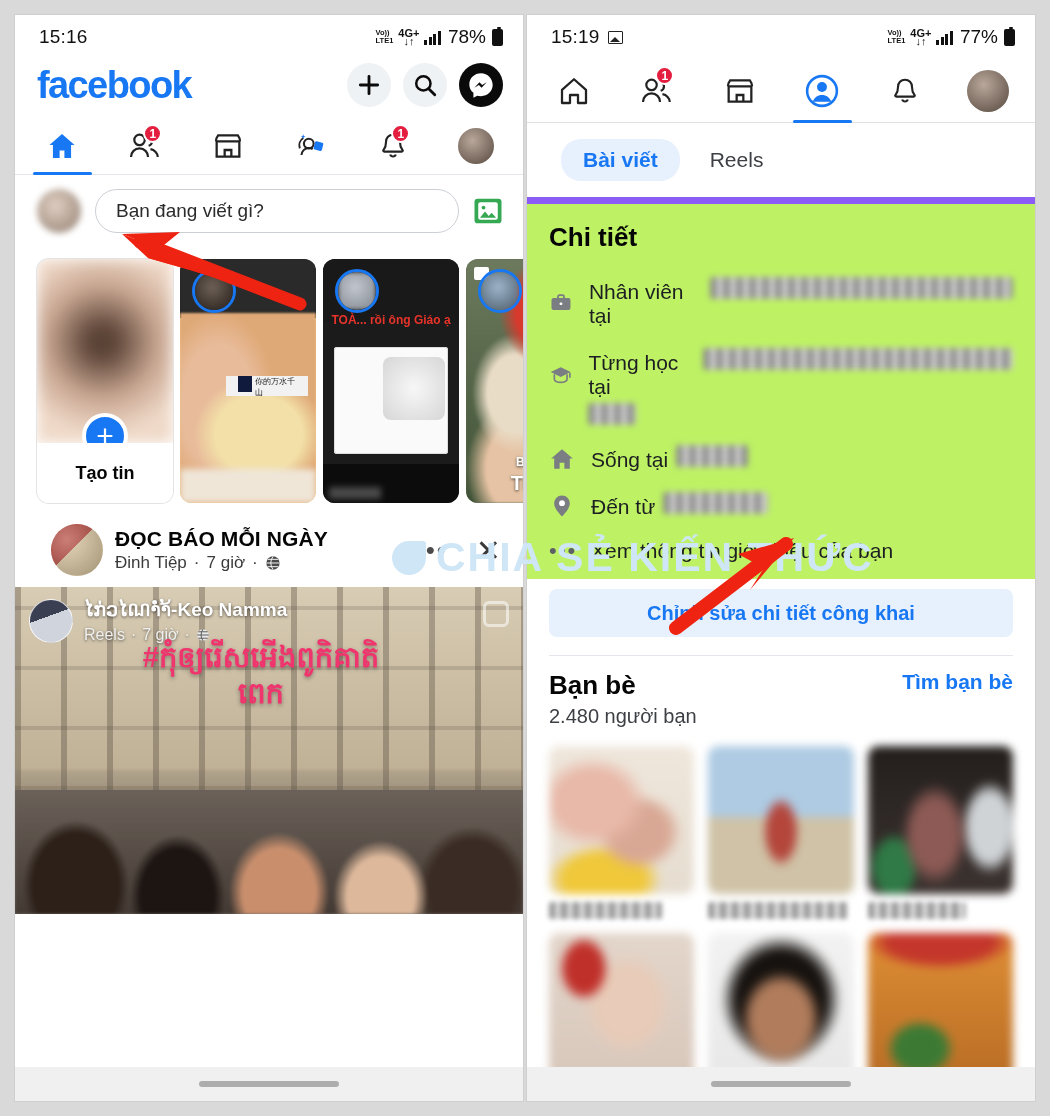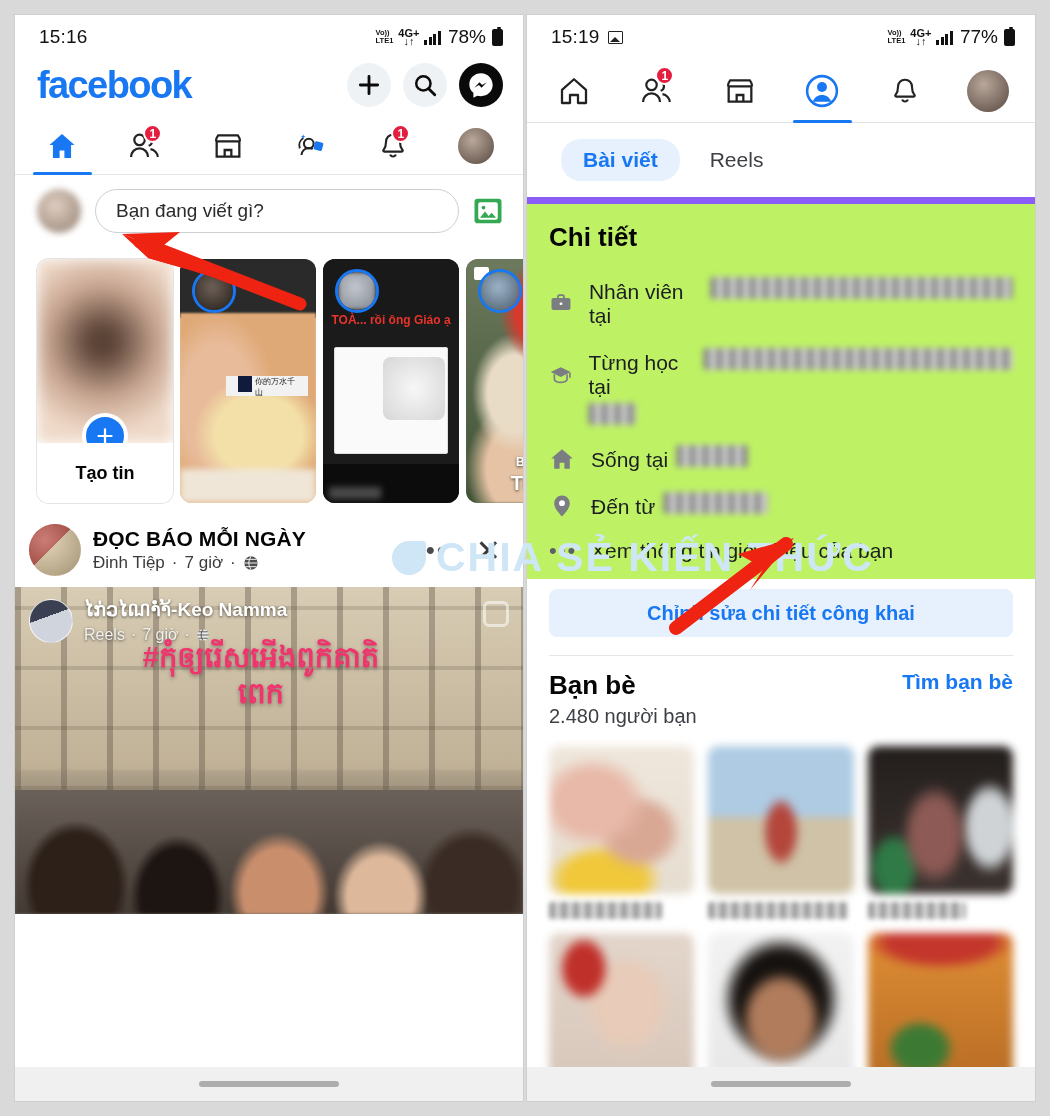--- a/index.html
+++ b/index.html
@@ -168,21 +168,21 @@
         radial-gradient(ellipse 50% 30% at 62% 22%, #d8392d 0 50%, rgba(0,0,0,0) 75%),
         radial-gradient(ellipse 45% 35% at 36% 55%, #e9dcc6 0 45%, rgba(0,0,0,0) 70%),
         radial-gradient(ellipse 60% 40% at 45% 86%, #e6c3a4 0 50%, rgba(0,0,0,0) 75%),
         linear-gradient(#6d7a5d, #3f5236);
       filter: blur(1.2px); }
   .s4-reelicon { position:absolute; top:8px; left:8px; width:15px; height:13px;
       background:#fff; border-radius:2px; }
 
   
   .post { background: #fff; }
-  .post-head { display: flex; align-items: center; padding: 11px 18px 11px 14px; gap: 12px; }
+  .post-head { display: flex; align-items: center; padding: 11px 18px 11px 36px; gap: 12px; }
   .page-av { width: 52px; height: 52px; border-radius: 50%; flex: none;
     overflow:hidden; position:relative;
     background: linear-gradient(135deg,#b03a2e 0 45%, #d9c39a 45% 100%); }
   .page-av::after{ content:""; position:absolute; inset:0;
     background: radial-gradient(circle at 30% 30%, rgba(255,255,255,.35), rgba(0,0,0,.25));
     filter: blur(1px); }
   .post-meta { flex: 1; min-width: 0; }
   .post-title { font-size: 21px; font-weight: bold; color: #050505; letter-spacing: .1px; }
   .post-sub { font-size: 17px; color: #3b3b3b; margin-top: 2px; display: flex;
               align-items: center; gap: 7px; }

